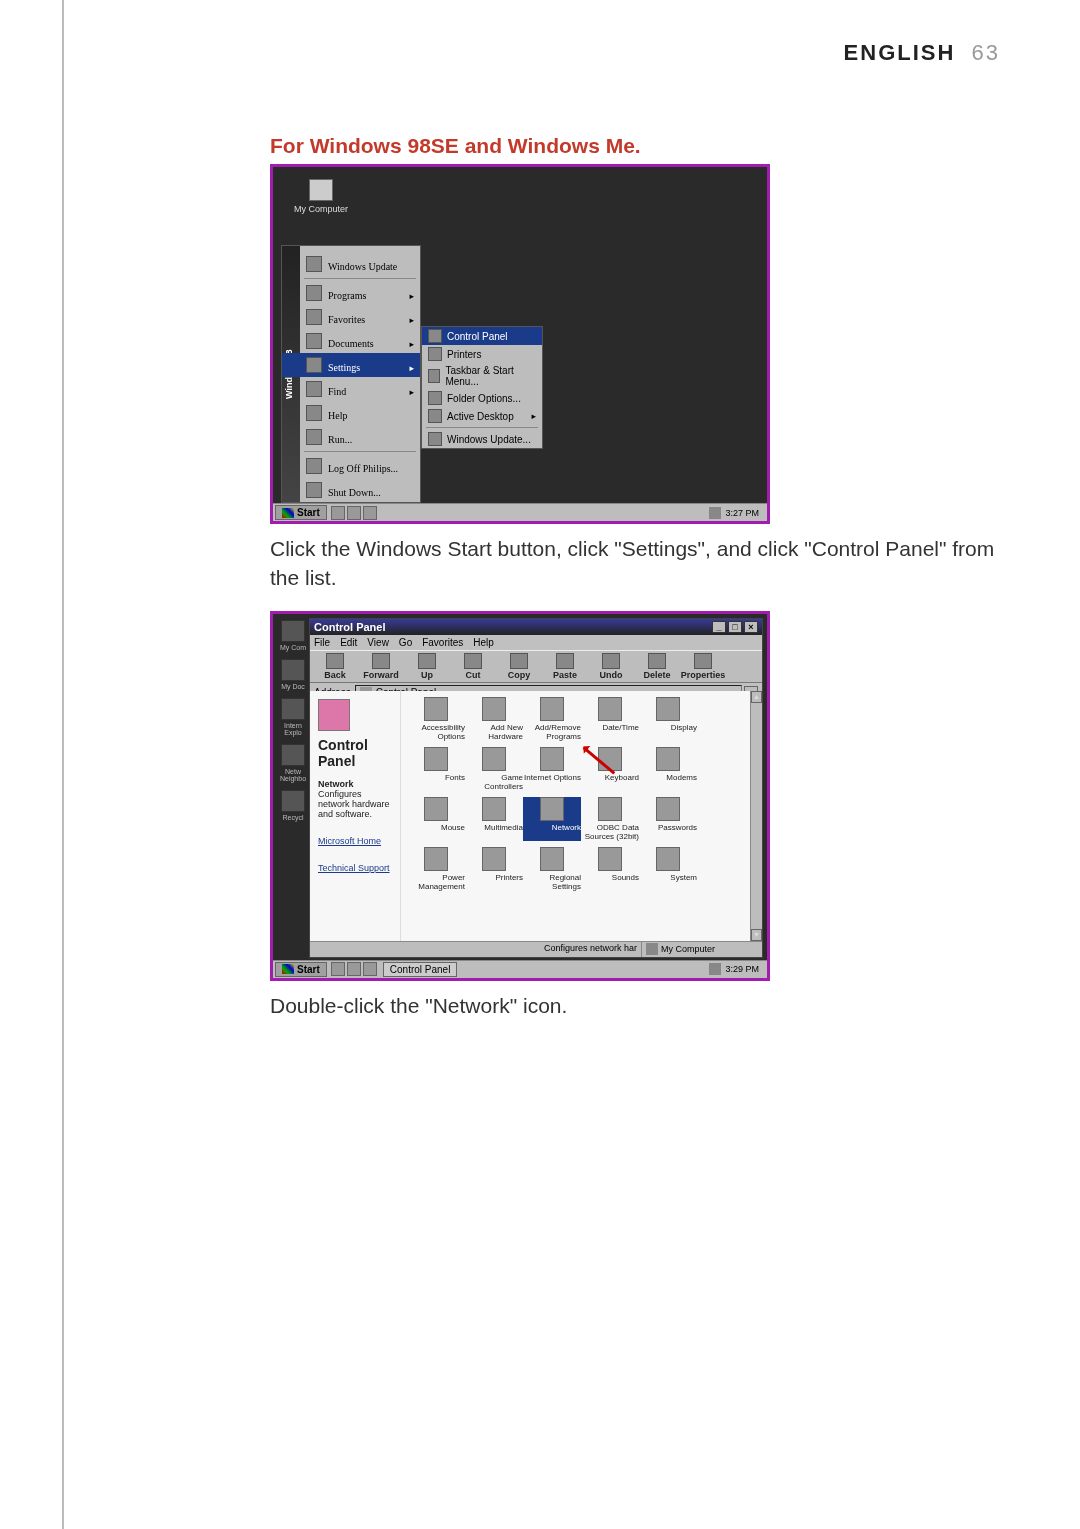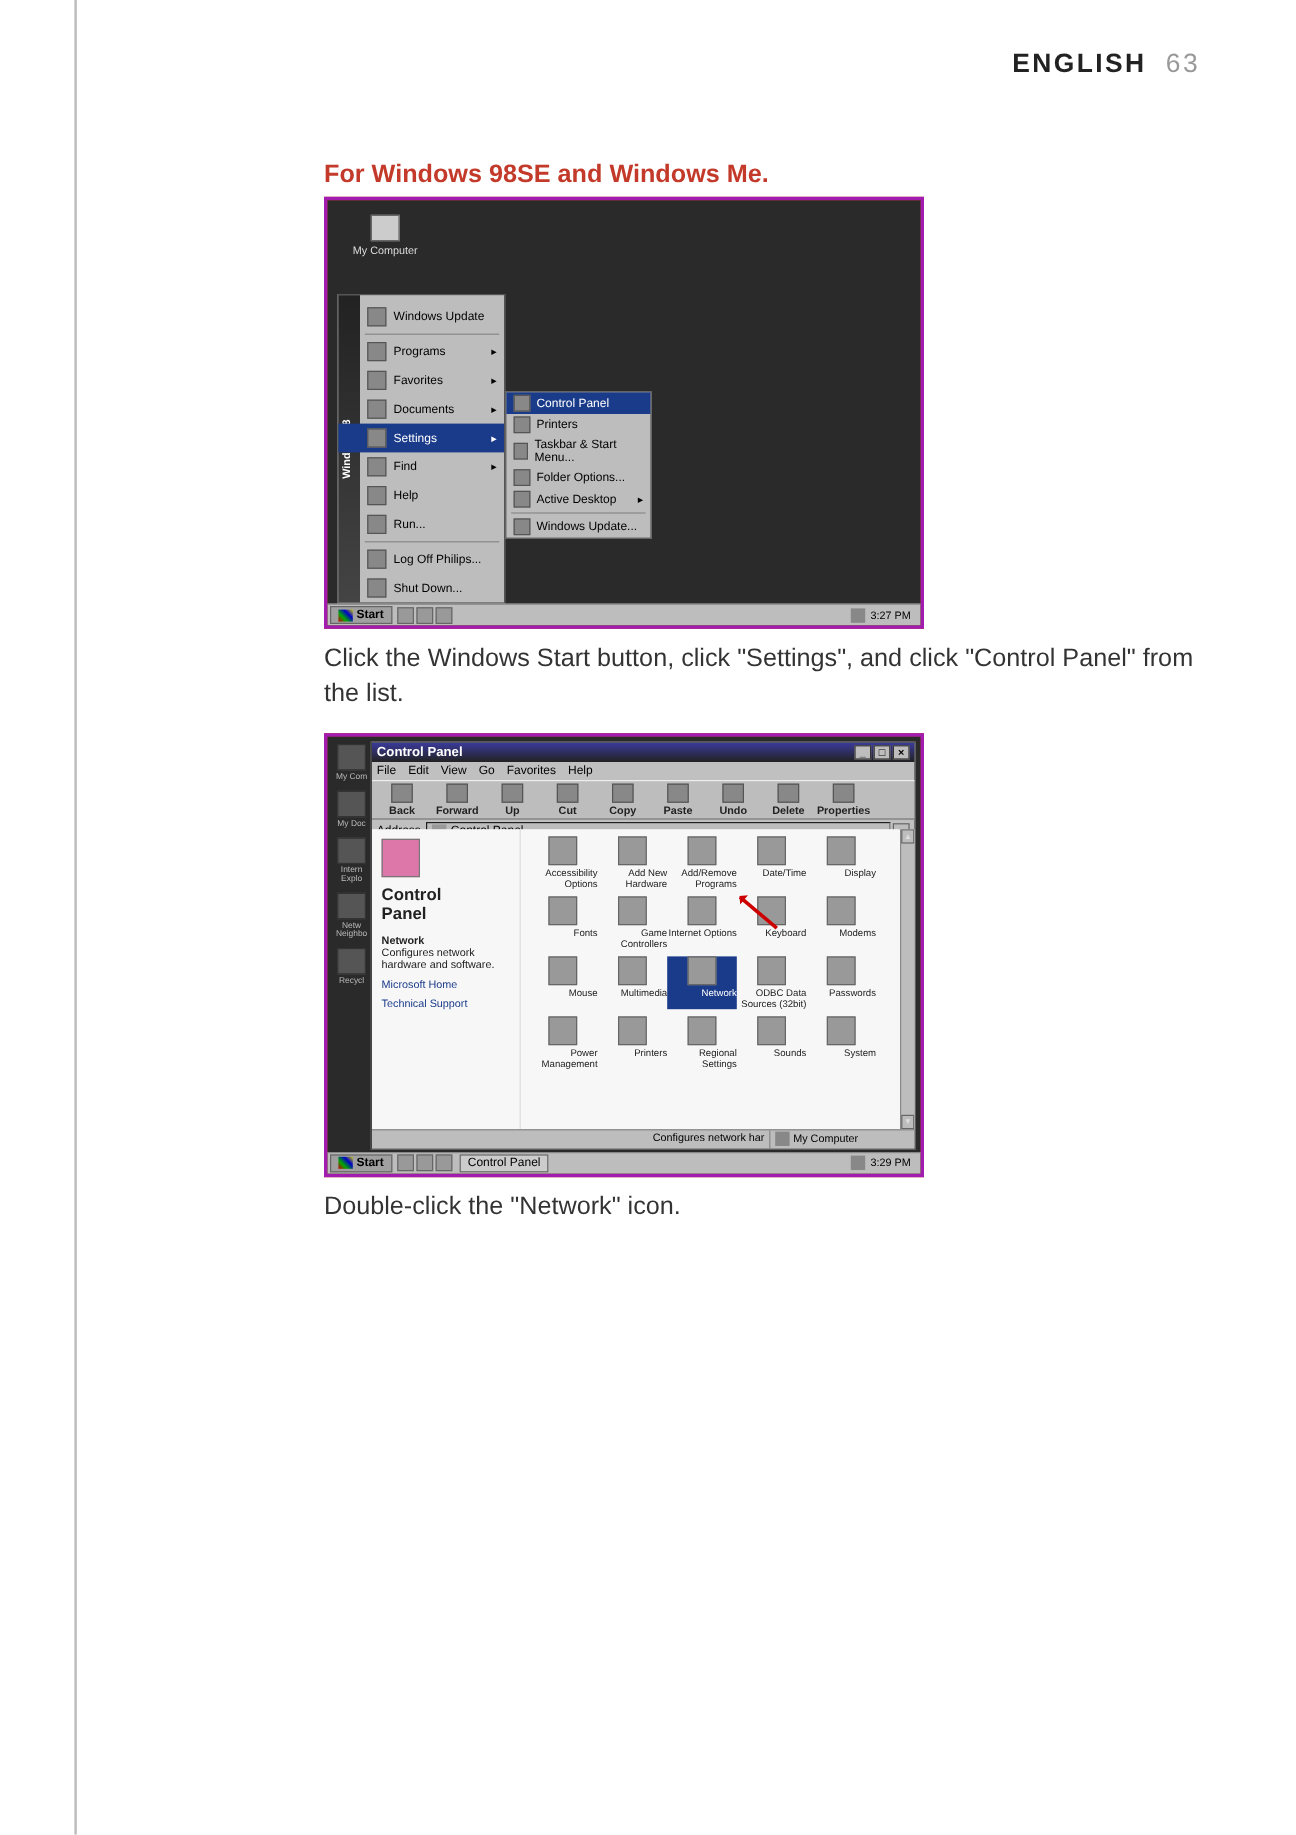--- a/index.html
+++ b/index.html
@@ -77,24 +77,25 @@
       background: linear-gradient(#444, #222);
       writing-mode: vertical-rl;
       transform: rotate(180deg);
       color: #fff;
       font-size: 9px;
       font-weight: bold;
       text-align: center;
       padding: 4px 2px;
     }
     .sm-item {
-      display: flex; align-items: center;
+      display: flex; align-items: flex-end;
       padding: 4px 6px 4px 24px;
       font-size: 10px;
       position: relative;
+      font-family: Liberation Serif, serif;
     }
     .sm-item.first { padding-top: 10px; }
     .sm-item .sm-icon { width: 16px; height: 16px; background: #888; border: 1px solid #555; margin-right: 6px; }
     .sm-item .chev { margin-left: auto; font-size: 9px; }
     .sm-sep { height: 1px; background: #888; margin: 2px 4px 2px 22px; }
     .sm-item.hl { background: #1a3a8a; color: #fff; }
     .submenu {
       position: absolute; left: 148px; bottom: 72px;
       width: 122px; background: #bdbdbd; border: 1px solid #555;
     }
@@ -127,26 +128,26 @@
     .cp-menu { display: flex; font-size: 10px; color: #000; padding: 2px 4px; gap: 10px; }
     .cp-toolbar { display: flex; background: #bdbdbd; border-top: 1px solid #eee; border-bottom: 1px solid #777; padding: 2px 2px; }
     .cp-tool { width: 46px; text-align: center; font-size: 9px; color: #222; font-weight: bold; }
     .cp-tool .ti { width: 18px; height: 16px; margin: 0 auto 1px; background: #888; border: 1px solid #555; }
     .cp-addr { display: flex; align-items: center; padding: 2px 4px; border-bottom: 1px solid #777; font-size: 10px; color: #000; }
     .cp-addr .adlabel { margin-right: 4px; }
     .cp-addr .adbox { flex: 1; background: #bdbdbd; border: 1px inset #777; padding: 1px 4px; display: flex; align-items: center; }
     .cp-addr .adbox .adic { width: 12px; height: 12px; background: #999; margin-right: 4px; }
     .cp-addr .dd { width: 14px; height: 14px; background: #bdbdbd; border: 1px solid #666; margin-left: 2px; text-align: center; line-height: 12px; font-size: 9px; }
     .cp-body { position: absolute; left: 0; right: 0; top: 72px; bottom: 16px; background: #f7f7f7; display: flex; }
-    .cp-side { width: 124px; padding: 8px; border-right: 1px solid #ddd; }
+    .cp-side { width: 91px; padding: 8px; border-right: 1px solid #ddd; }
     .cp-side .cp-logo { width: 32px; height: 32px; background: #d7a; margin-bottom: 6px; border:1px solid #777; }
     .cp-side .cp-title { font-size: 14px; font-weight: bold; color: #222; }
     .cp-side .cp-sub { font-size: 9px; color: #222; margin-top: 10px; }
     .cp-side .cp-sub .nt { font-weight: bold; }
-    .cp-side a { color: #1a3a8a; font-size: 9px; display: block; margin-top: 6px; }
+    .cp-side a { color: #1a3a8a; text-decoration: underline; font-size: 9px; display: block; margin-top: 17px; }
     .cp-grid { flex: 1; position: relative; padding: 6px; overflow: hidden; }
     .cp-grid .scrollbar { position: absolute; right: 0; top: 0; bottom: 0; width: 12px; background: #bdbdbd; border-left: 1px solid #888; }
     .cp-grid .scrollbar .arr { height: 12px; background: #bdbdbd; border: 1px solid #666; font-size: 8px; text-align: center; }
     .cp-row { display: flex; margin-bottom: 6px; }
     .cp-cell { width: 58px; text-align: right; font-size: 8px; color: #222; }
     .cp-cell .ci { width: 24px; height: 24px; margin: 0 auto 2px; background: #999; border: 1px solid #666; }
     .cp-cell.hl { background: #1a3a8a; color: #fff; }
     .cp-status { position: absolute; left: 0; right: 0; bottom: 0; height: 16px; background: #bdbdbd; border-top: 1px solid #888; display: flex; font-size: 9px; color: #000; }
     .cp-status .st1 { flex: 1; padding: 1px 4px; border-right: 1px solid #888; text-align: right; }
     .cp-status .st2 { width: 120px; padding: 1px 4px; display: flex; align-items: center; }

